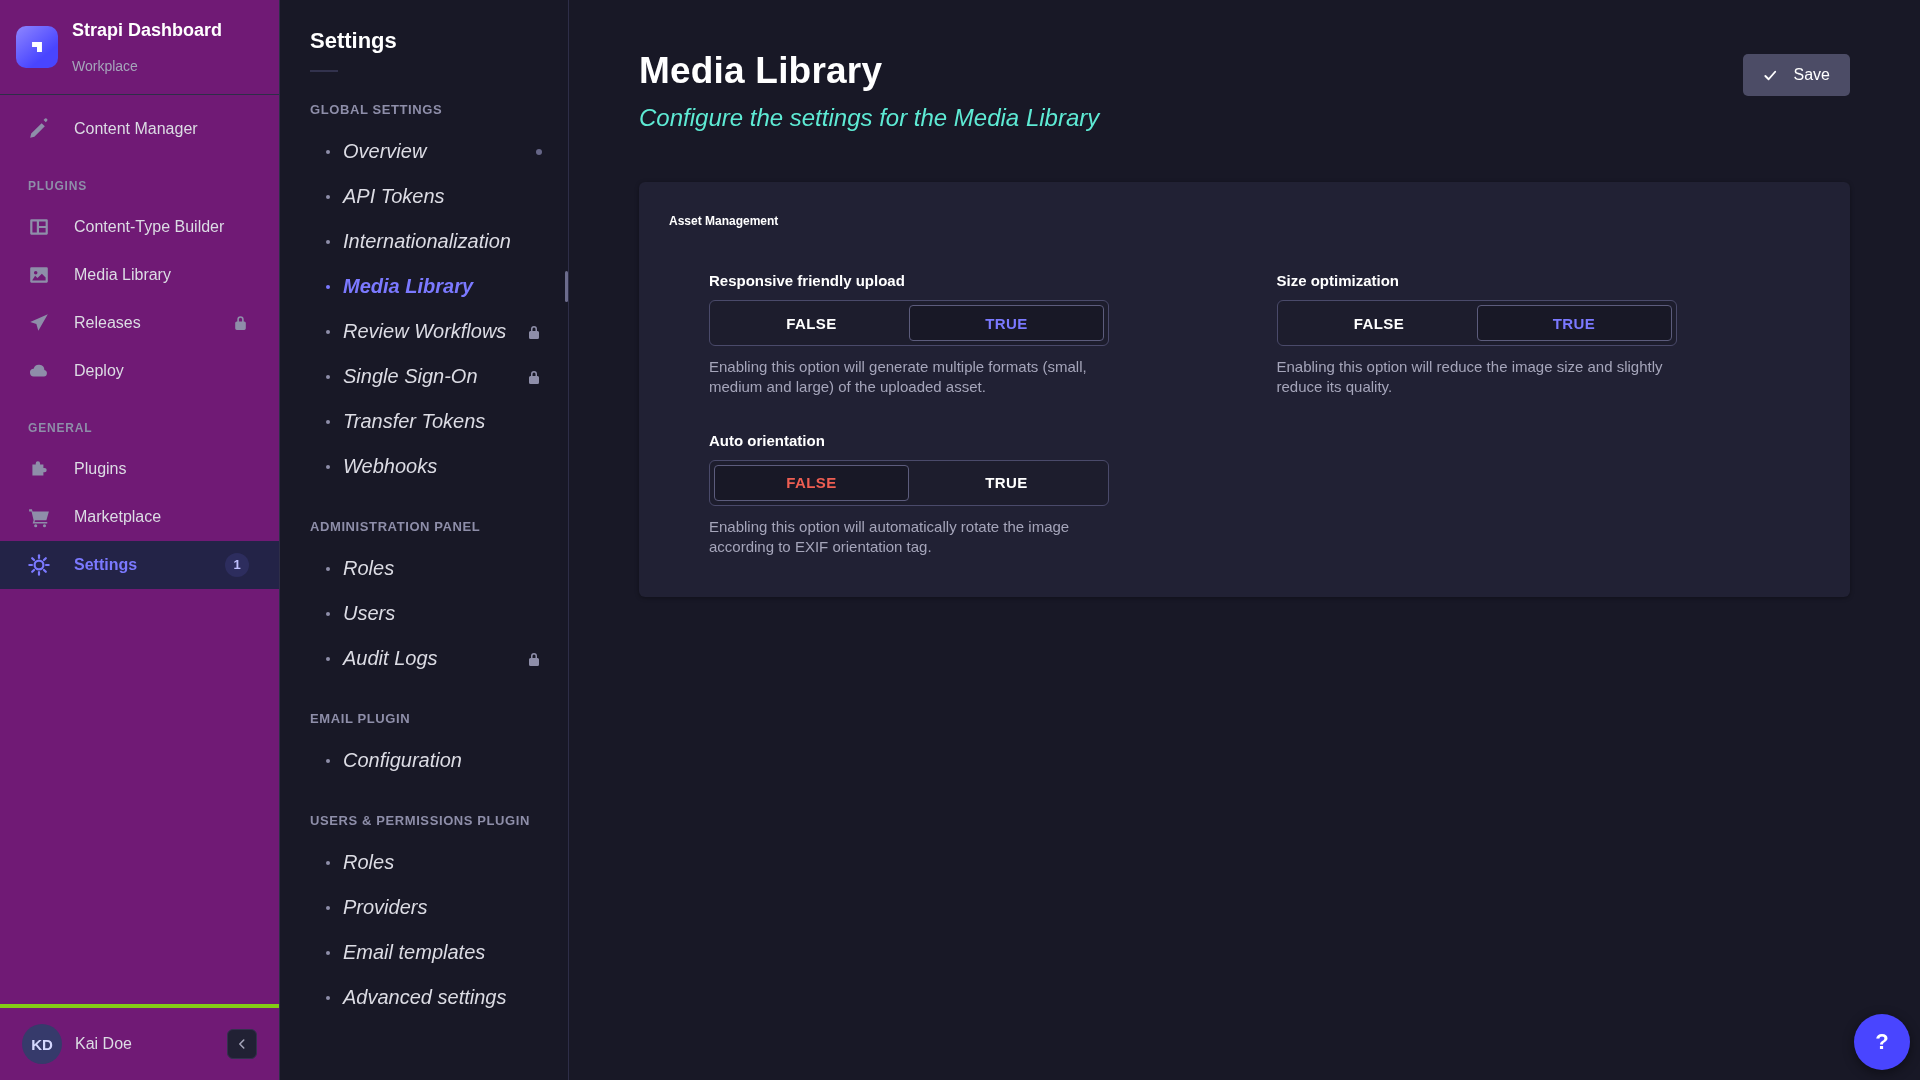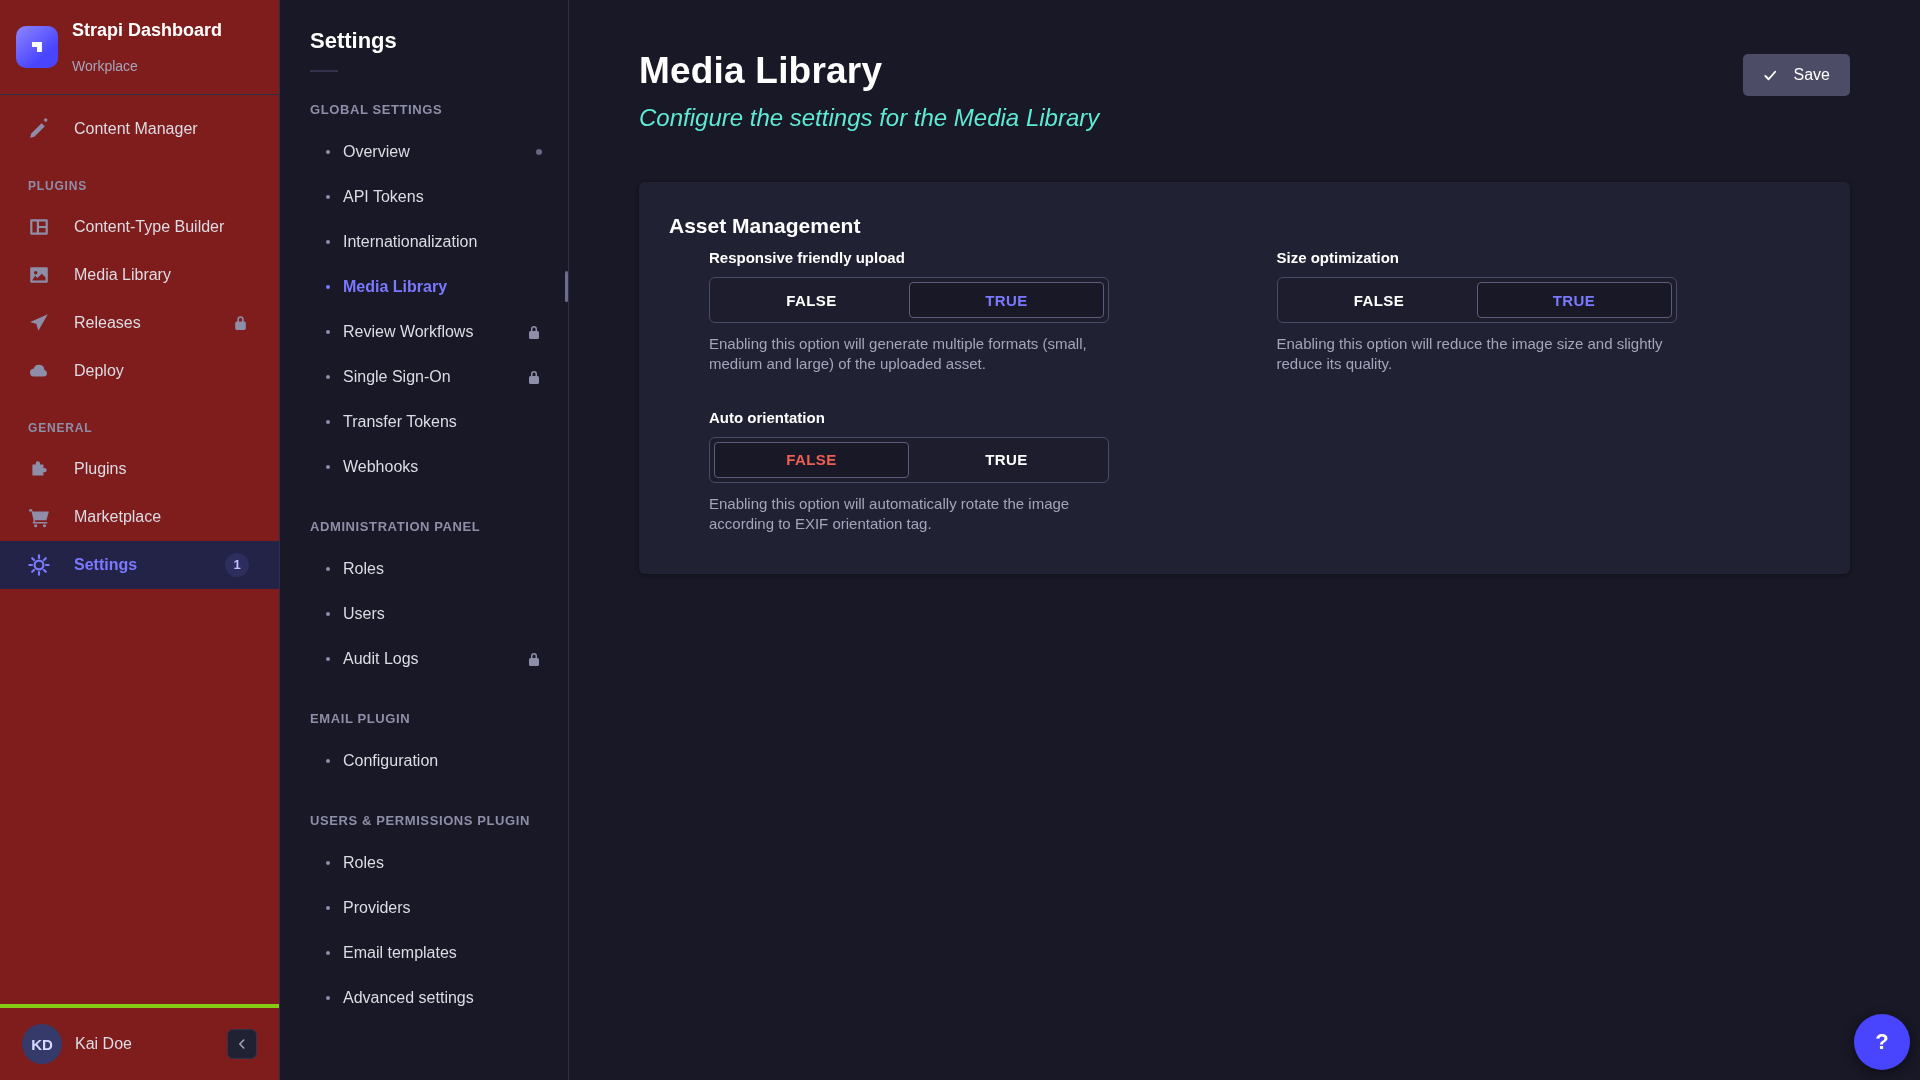--- a/index.html
+++ b/index.html
@@ -7,21 +7,21 @@
   body {
     background:#181826; color:#ffffff;
     font-family:"Liberation Sans", sans-serif;
     position:relative;
   }
   .app { display:flex; width:1920px; height:1080px; }
 
   
   .sidebar {
     width:280px; flex:0 0 280px; height:100%;
-    background:#7f1d1d; border-right:1px solid #2e2e48;
+    background:#701a75; border-right:1px solid #2e2e48;
     display:flex; flex-direction:column;
   }
   .brand {
     display:flex; align-items:center; gap:14px;
     padding:20px 16px; border-bottom:1px solid #2e2e48;
   }
   .logo {
     width:42px; height:42px; border-radius:10px; flex:0 0 42px;
     background:linear-gradient(140deg,#8e86ff 0%,#4945ff 70%);
     display:flex; align-items:center; justify-content:center;
@@ -78,21 +78,21 @@
   }
   .subnav-title { font-size:22px; font-weight:bold; padding:0 30px; }
   .subnav-divider { width:28px; height:2px; background:#32324d; margin:16px 0 0 30px; }
   .sn-group-title {
     font-size:13px; font-weight:bold; letter-spacing:0.6px; text-transform:uppercase;
     color:#8e8ea9; padding:30px 26px 12px 30px;
   }
   .sn-item {
     display:flex; align-items:center; gap:13px;
     height:45px; padding:0 26px 0 46px;
-    font-size:16px; color:#dcdce4; cursor:pointer; position:relative;
+    font-size:20px; color:#dcdce4; cursor:pointer; position:relative;font-style:italic;
   }
   .bullet { width:4px; height:4px; border-radius:50%; background:#8e8ea9; flex:0 0 4px; }
   .sn-item.active { color:#7b79ff; font-weight:bold; }
   .sn-item.active .bullet { background:#7b79ff; }
   .sn-item.active .active-bar {
     position:absolute; right:0; top:7px; bottom:7px; width:3px;
     background:#6c6c8c; border-radius:2px;
   }
   .sn-lock { margin-left:auto; color:#8e8ea9; display:flex; }
   .sn-lock svg { width:16px; height:16px; }
@@ -108,21 +108,21 @@
     height:42px; padding:0 20px; border-radius:5px; border:none;
     background:#4c4c66; color:#ffffff; font-size:16px;
     font-family:"Liberation Sans", sans-serif; cursor:pointer; margin-top:4px;
   }
   .save-btn svg { width:15px; height:15px; }
 
   .card {
     margin-top:50px; background:#212134; border-radius:6px;
     padding:32px 30px 40px; box-shadow:0 1px 4px rgba(0,0,0,0.35);
   }
-  .card-title { font-size:21px; font-weight:bold; margin-bottom:11px; }
+  .card-title { font-size:12px; font-weight:bold; margin-bottom:44px; }
   .field-grid { display:grid; grid-template-columns:1fr 1fr; column-gap:24px; row-gap:34px;margin-left:40px; }
   .field-label { font-size:15px; font-weight:bold; margin-bottom:11px; }
   .toggle {
     width:400px; height:46px; border:1px solid #4a4a6a; border-radius:6px;
     background:#1d1d2d; padding:4px; display:flex;
   }
   .toggle-opt {
     flex:1 1 50%; display:flex; align-items:center; justify-content:center;
     font-size:15px; font-weight:bold; color:#ffffff; border-radius:4px;
     border:1px solid transparent; cursor:pointer; letter-spacing:0.4px;

